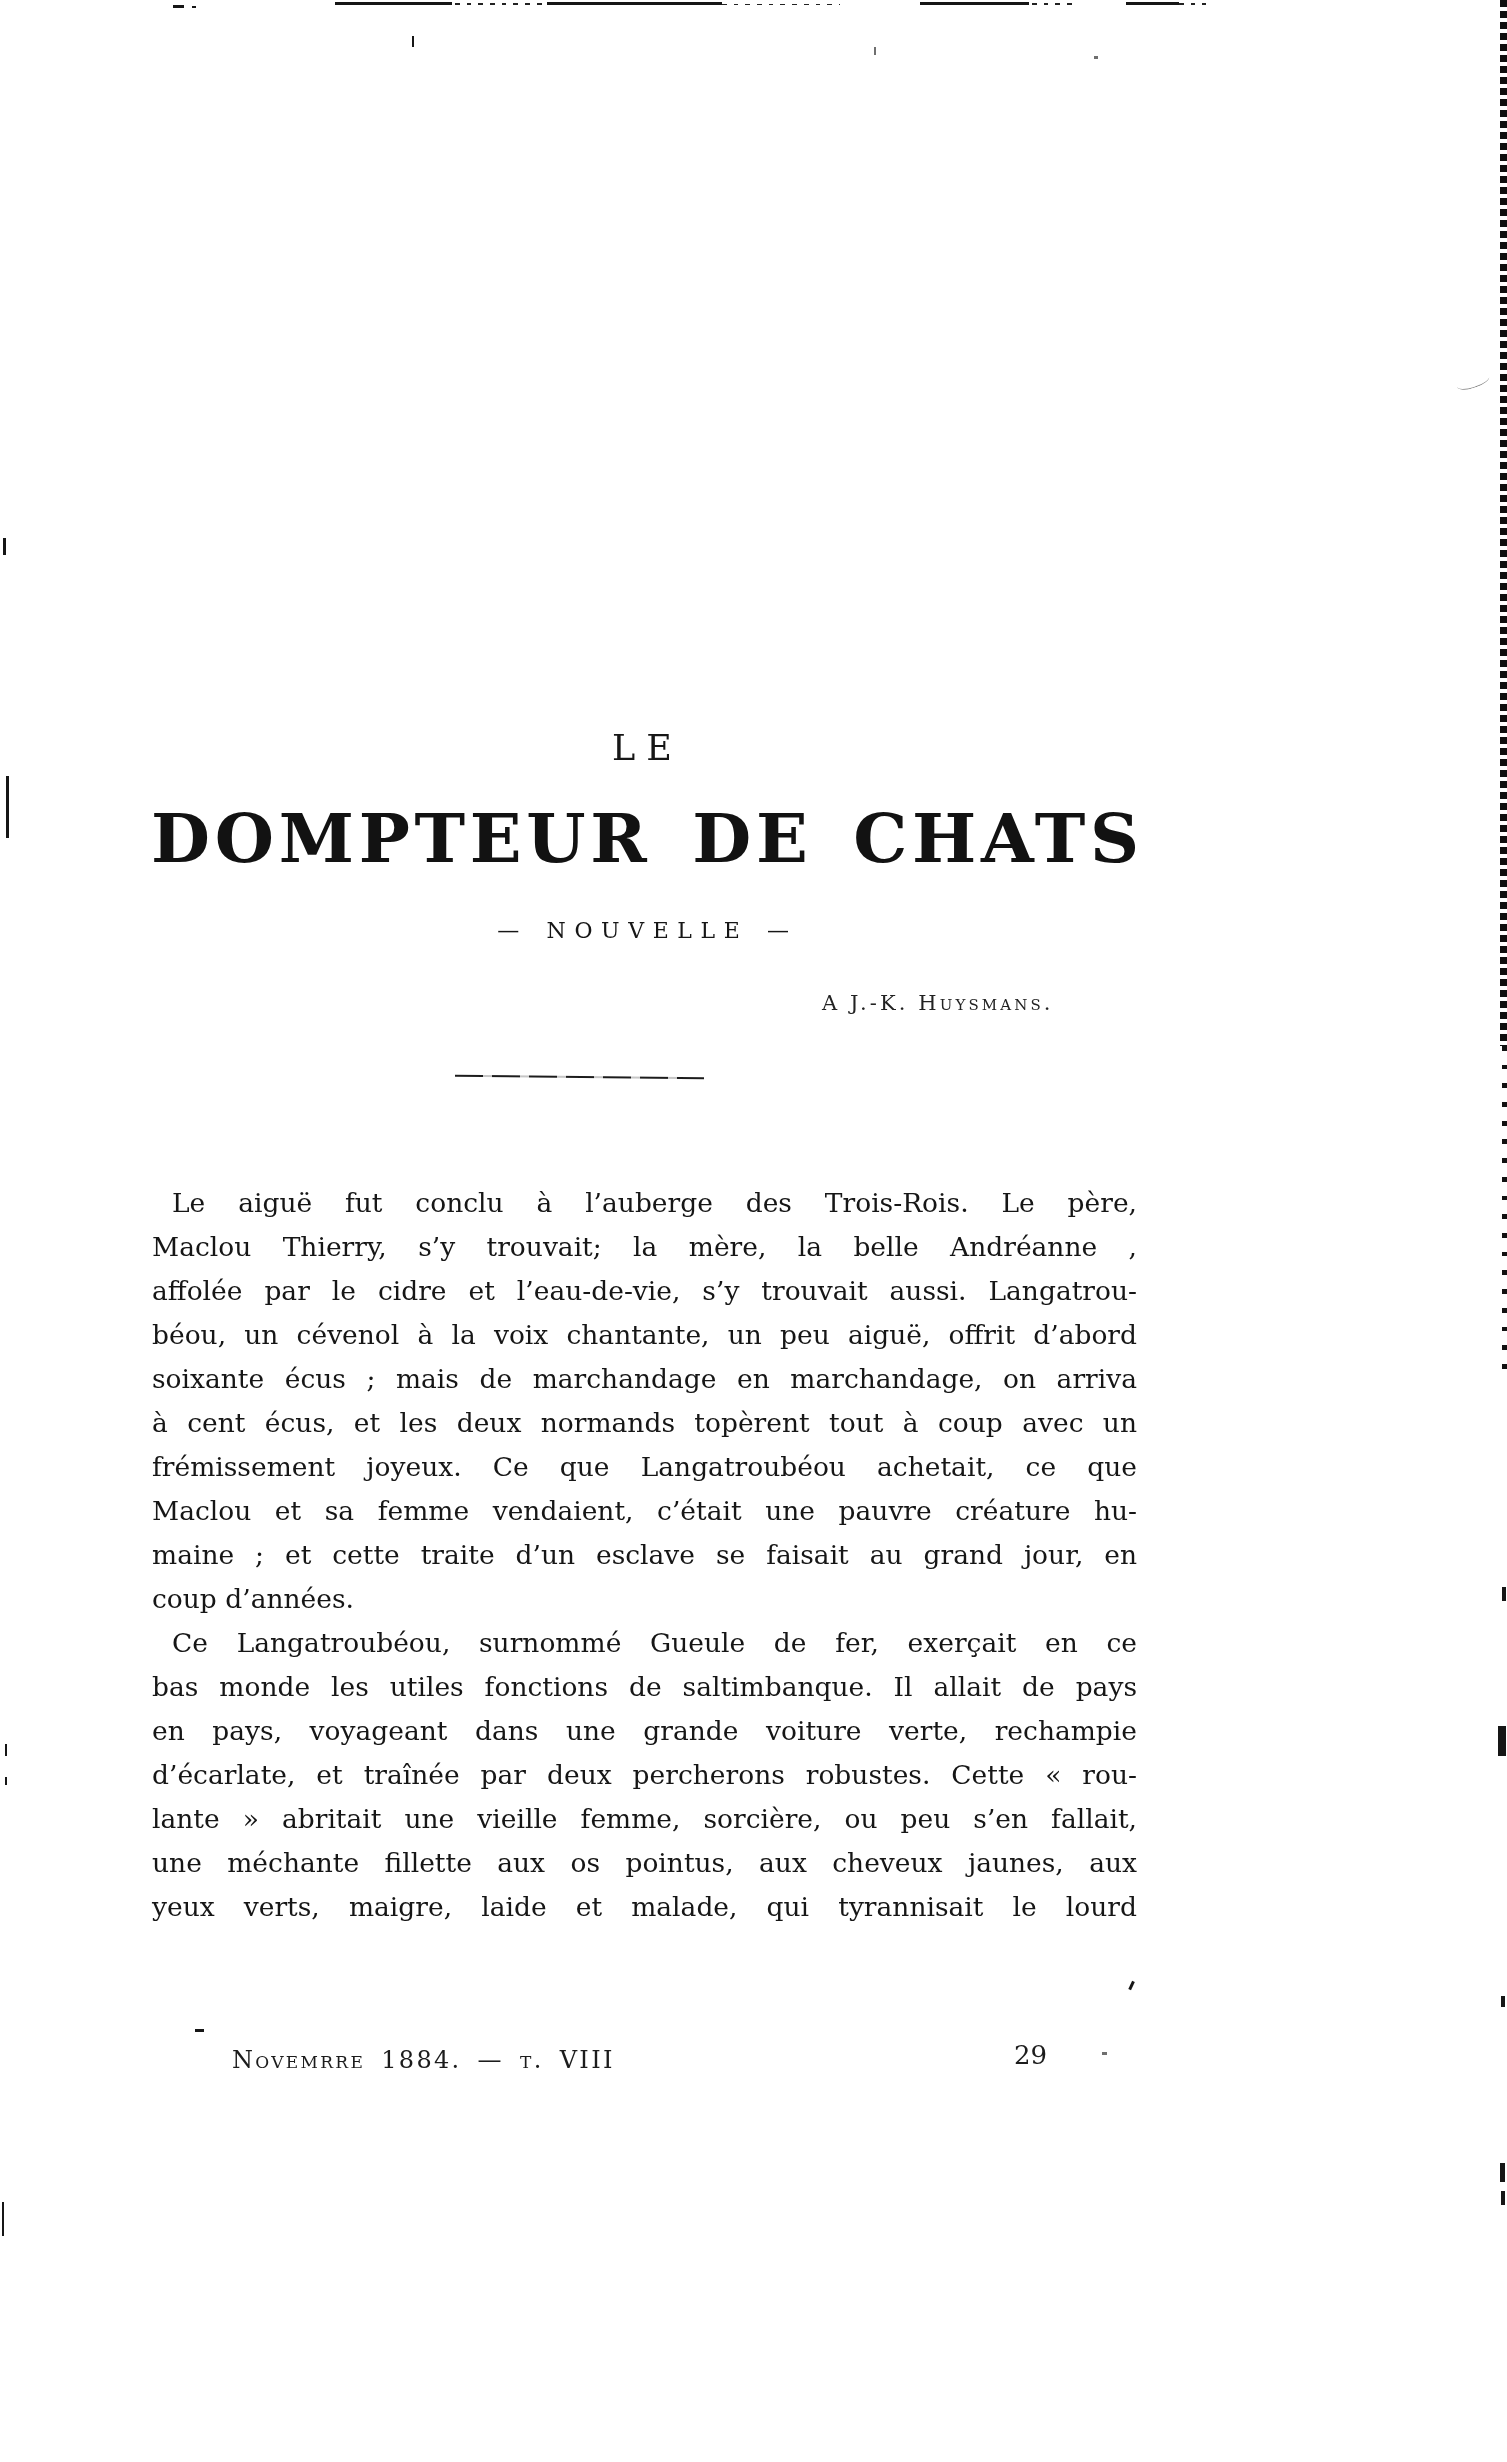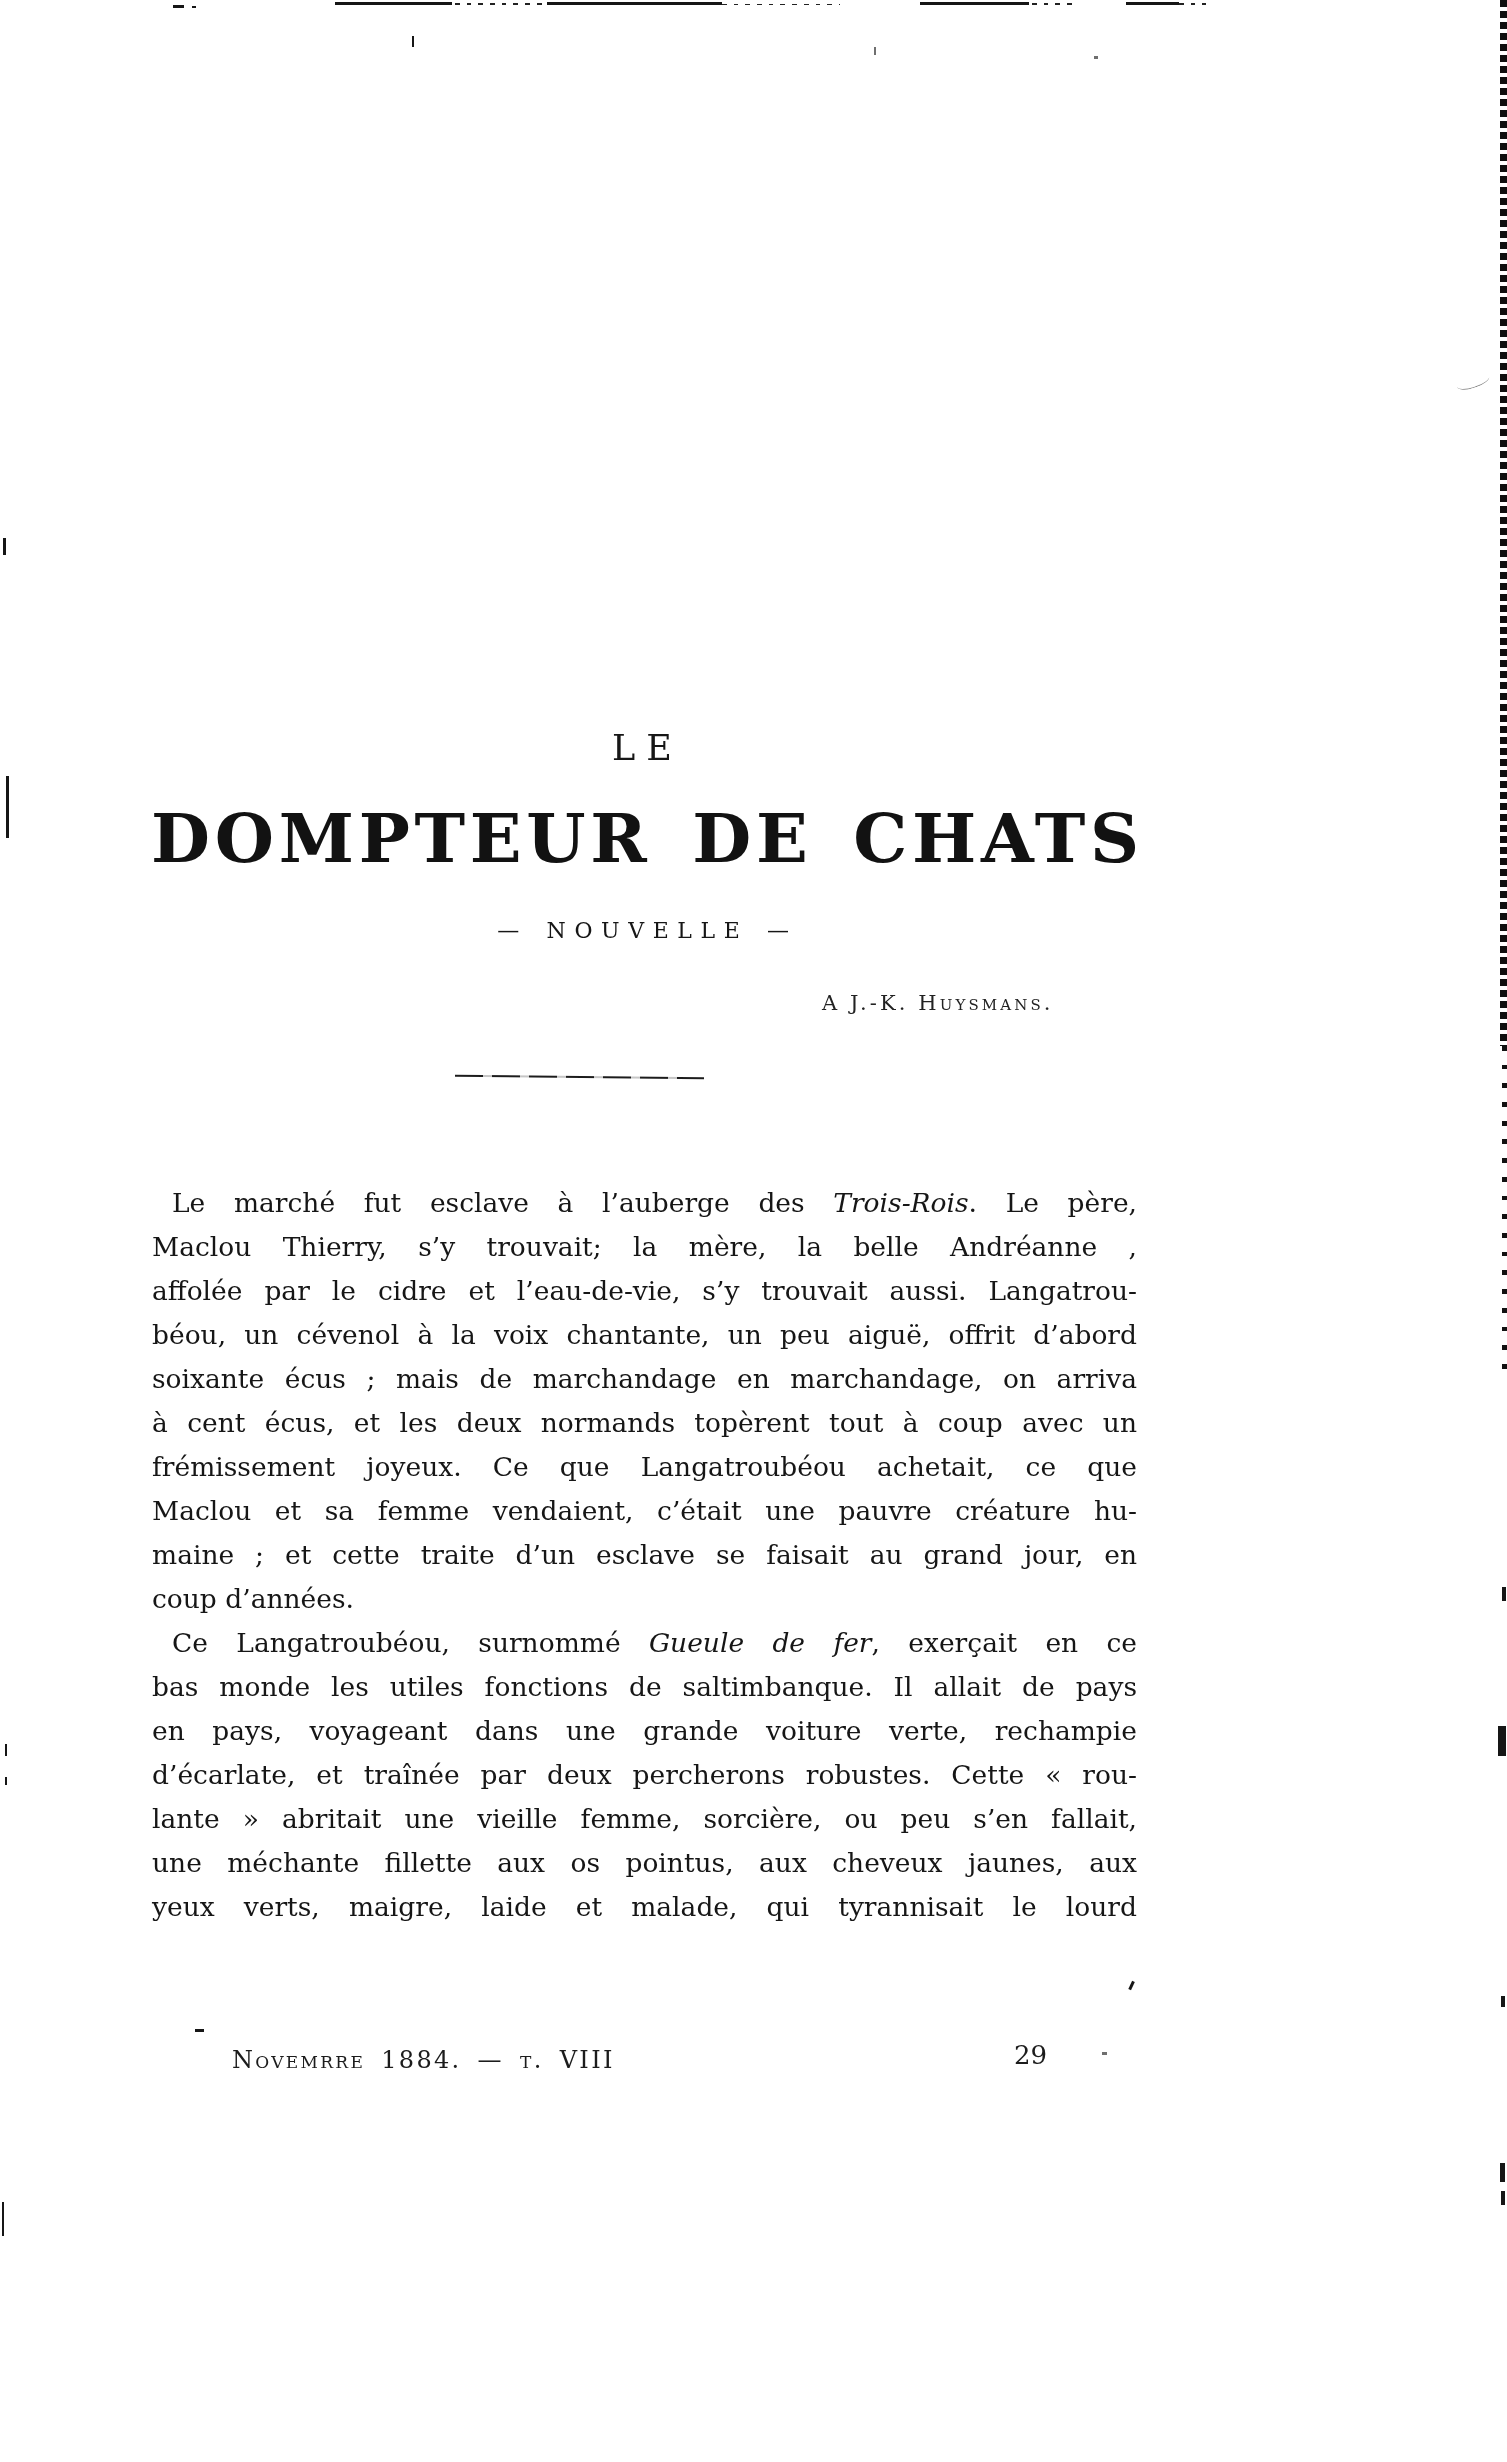--- a/index.html
+++ b/index.html
@@ -34,21 +34,21 @@
     transform:rotate(0.55deg);
   }
   
   .text-block {
     position:absolute; left:152px; top:1181px; width:985px;
     font-size:26.5px; line-height:44px; color:#161616;
   }
   .line { text-align:justify; text-align-last:left; white-space:normal; }
   .line.just { text-align-last:justify; }
   .line.indent { text-indent:20px; }
-  .it { font-style:italic; }
+  .it { }
   
   .imprint {
     position:absolute; left:232px; top:2038px;
     font-size:24px; font-variant:small-caps; letter-spacing:2.3px; word-spacing:6.2px; color:#1c1c1c;margin-top:8px;
   }
   .page-number {
     position:absolute; left:1014px; top:2040px; font-size:26px; color:#1c1c1c;
   }
   
   .art { position:absolute; background:#161616; }
@@ -125,21 +125,21 @@
   <div class="art gray" style="left:958px;top:2457px;width:6.2px;height:2.3px;"></div>
   <div class="art" style="left:1109px;top:2453px;width:4.7px;height:3.1px;"></div>
 
   <div class="centered header-word">LE</div>
   <div class="centered main-title">DOMPTEUR DE CHATS</div>
   <div class="centered subtitle">— NOUVELLE —</div>
   <div class="dedication">A J.-K. Huysmans.</div>
   <div class="separator"></div>
 
   <div class="text-block">
-      <div class="line indent just"><span>Le marché fut esclave à l’auberge des </span><span class="it">Trois-Rois</span><span>. Le père,</span></div>
+      <div class="line indent just"><span>Le aiguë fut conclu à l’auberge des </span><span class="it">Trois-Rois</span><span>. Le père,</span></div>
       <div class="line just"><span>Maclou Thierry, s’y trouvait; la mère, la belle Andréanne ,</span></div>
       <div class="line just"><span>affolée par le cidre et l’eau-de-vie, s’y trouvait aussi. Langatrou-</span></div>
       <div class="line just"><span>béou, un cévenol à la voix chantante, un peu aiguë, offrit d’abord</span></div>
       <div class="line just"><span>soixante écus ; mais de marchandage en marchandage, on arriva</span></div>
       <div class="line just"><span>à cent écus, et les deux normands topèrent tout à coup avec un</span></div>
       <div class="line just"><span>frémissement joyeux. Ce que Langatroubéou achetait, ce que</span></div>
       <div class="line just"><span>Maclou et sa femme vendaient, c’était une pauvre créature hu-</span></div>
       <div class="line just"><span>maine ; et cette traite d’un esclave se faisait au grand jour, en</span></div>
       <div class="line"><span>coup d’années.</span></div>
       <div class="line indent just"><span>Ce Langatroubéou, surnommé </span><span class="it">Gueule de fer</span><span>, exerçait en ce</span></div>

